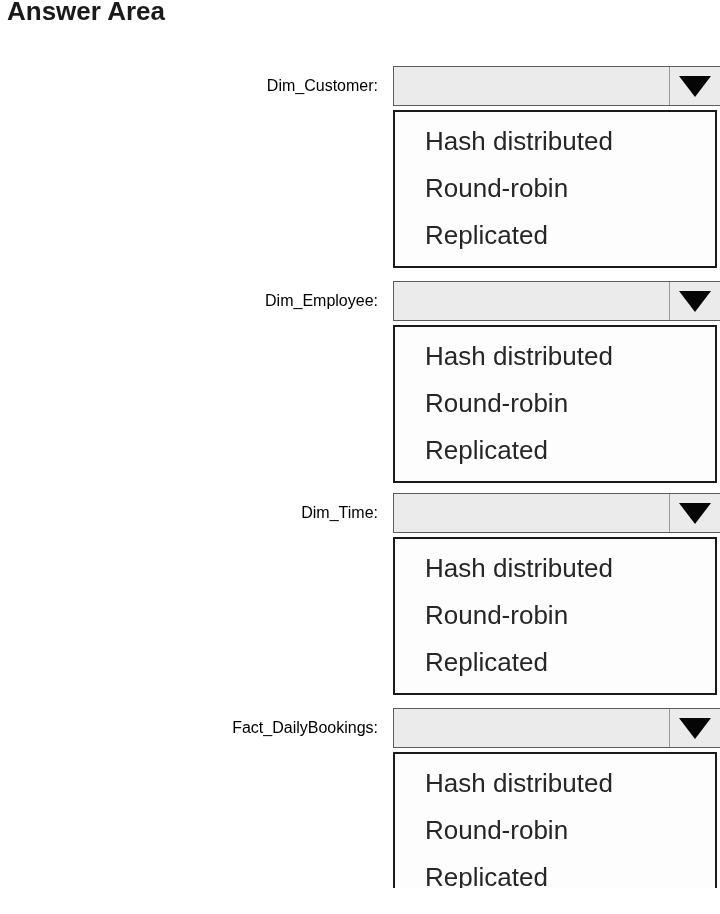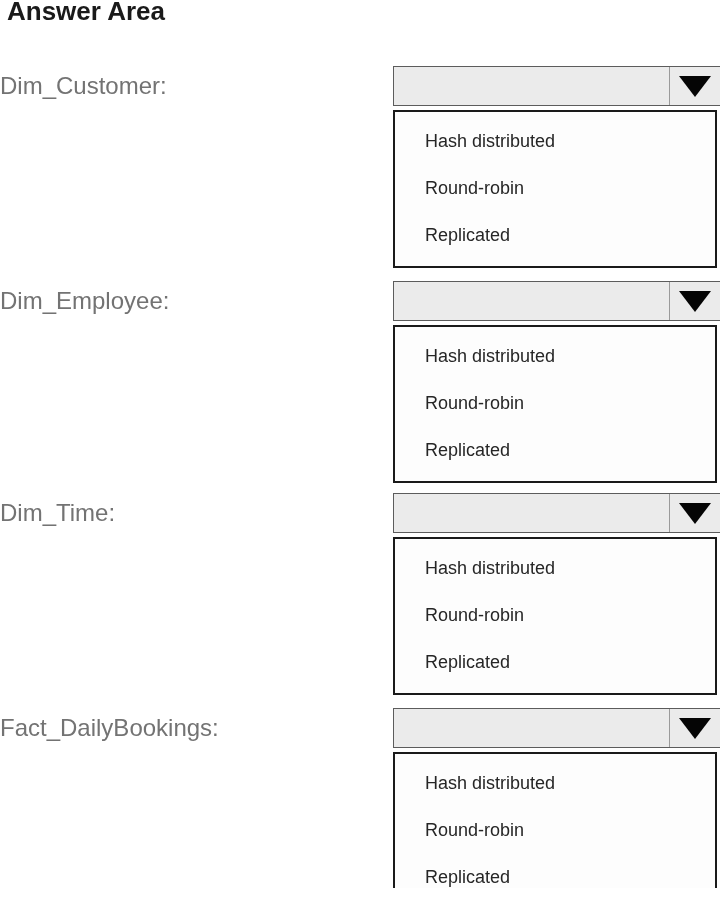--- a/index.html
+++ b/index.html
@@ -29,23 +29,23 @@
     left: 0;
     width: 720px;
   }
   .field-label {
     position: absolute;
     left: 0;
     top: 0;
     width: 378px;
     height: 40px;
     line-height: 40px;
-    text-align: left;
-    font-size: 24px;
-    color: #737373;
+    text-align: right;
+    font-size: 16px;
+    color: #000000;
     white-space: nowrap;
   }
   .select {
     position: absolute;
     left: 393px;
     top: 0;
     width: 326px;
     height: 38px;
     background: #ebebeb;
     border: 1px solid #5c5c5c;
@@ -87,21 +87,21 @@
     top: 44px;
     width: 290px;
     height: 146px;
     background: #fdfdfd;
     border: 2px solid #1a1a1a;
     padding: 6px 0 2px 30px;
   }
   .option {
     height: 47px;
     line-height: 47px;
-    font-size: 18px;
+    font-size: 26px;
     color: #262626;
     white-space: nowrap;
     cursor: pointer;
   }
 </style>
 </head>
 <body>
 
 <div class="answer-area">
 

